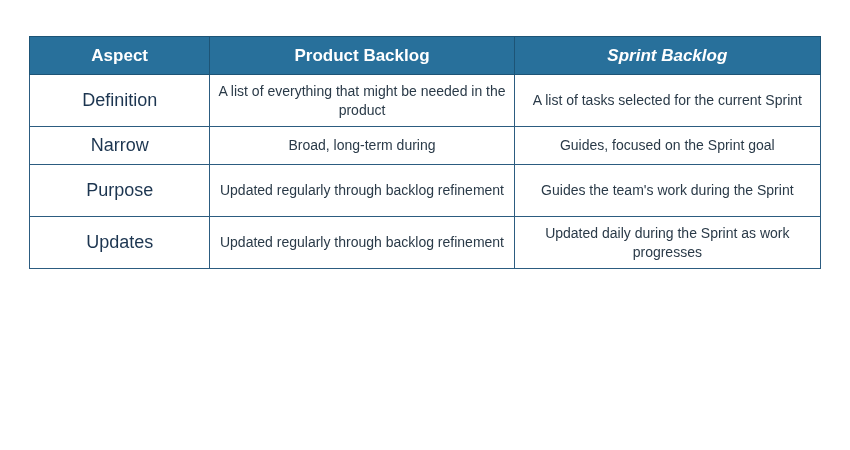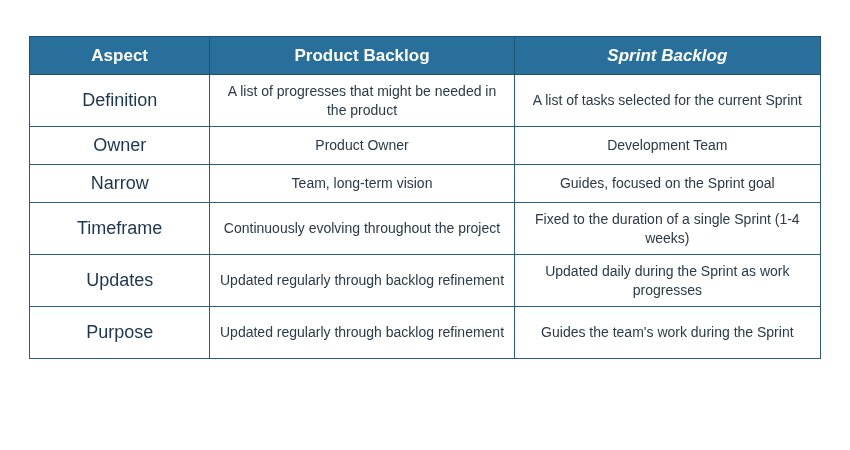--- a/index.html
+++ b/index.html
@@ -40,42 +40,32 @@
   <thead>
     <tr>
       <th class="col1">Aspect</th>
       <th class="col2">Product Backlog</th>
       <th class="col3">Sprint Backlog</th>
     </tr>
   </thead>
   <tbody>
     <tr class="h2">
       <td class="aspect">Definition</td>
-      <td>A list of progresses that might be needed in the product</td>
+      <td>A list of everything that might be needed in the product</td>
       <td>A list of tasks selected for the current Sprint</td>
     </tr>
     <tr class="h1">
-      <td class="aspect">Owner</td>
-      <td>Product Owner</td>
-      <td>Development Team</td>
-    </tr>
-    <tr class="h1">
       <td class="aspect">Narrow</td>
-      <td>Team, long-term vision</td>
+      <td>Broad, long-term during</td>
       <td>Guides, focused on the Sprint goal</td>
     </tr>
     <tr class="h2">
-      <td class="aspect">Timeframe</td>
-      <td>Continuously evolving throughout the project</td>
-      <td>Fixed to the duration of a single Sprint (1-4 weeks)</td>
+      <td class="aspect">Purpose</td>
+      <td>Updated regularly through backlog refinement</td>
+      <td>Guides the team's work during the Sprint</td>
     </tr>
     <tr class="h2">
       <td class="aspect">Updates</td>
       <td>Updated regularly through backlog refinement</td>
       <td>Updated daily during the Sprint as work progresses</td>
     </tr>
-    <tr class="h2">
-      <td class="aspect">Purpose</td>
-      <td>Updated regularly through backlog refinement</td>
-      <td>Guides the team's work during the Sprint</td>
-    </tr>
   </tbody>
 </table>
 
 </body></html>

